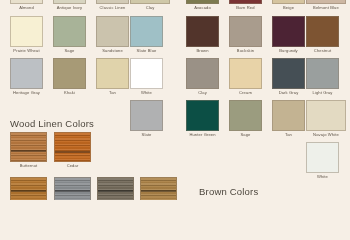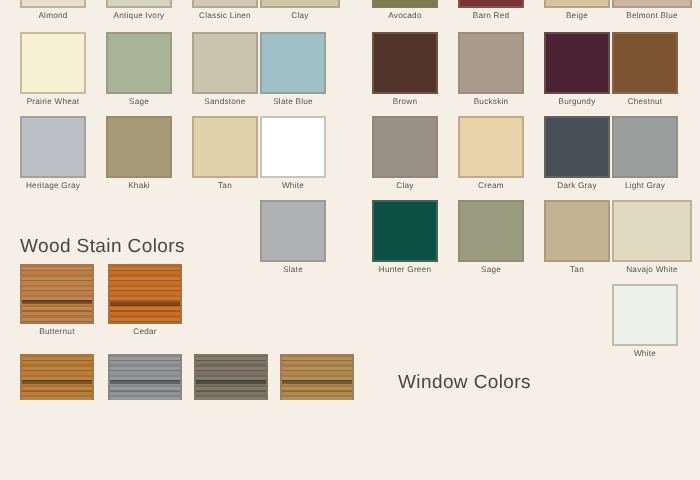--- a/index.html
+++ b/index.html
@@ -194,21 +194,21 @@
       <span class="chip" style="height:31px;background:#e3dac2;"></span>
       <span class="cap">Navajo White</span>
     </div>
 
     <div class="cell" style="left:131px;top:142px;width:33px;">
       <span class="chip" style="height:31px;background:#eef0ea;"></span>
       <span class="cap">White</span>
     </div>
   </div>
 
-  <div class="heading" id="wood-heading">Wood Stain Colors</div>
+  <div class="heading" id="wood-heading">Wood Linen Colors</div>
 
   <div class="cell" style="left:10px;top:132px;width:37px;">
     <span class="chip wood" style="height:30px;background:#b9793f;">
       <span class="seam" style="top:17px;"></span>
     </span>
     <span class="cap">Butternut</span>
   </div>
   <div class="cell" style="left:54px;top:132px;width:37px;">
     <span class="chip wood" style="height:30px;background:#c2681f;">
       <span class="seam" style="top:18px;"></span>
@@ -230,15 +230,15 @@
     <span class="chip wood" style="height:30px;background:#756c5c;">
       <span class="seam" style="top:12px;"></span>
     </span>
   </div>
   <div class="cell" style="left:140px;top:177px;width:37px;">
     <span class="chip wood" style="height:30px;background:#ab8247;">
       <span class="seam" style="top:12px;"></span>
     </span>
   </div>
 
-  <div class="heading" id="window-heading">Window Colors</div>
+  <div class="heading" id="window-heading">Brown Colors</div>
 
 </div>
 
 </body></html>

